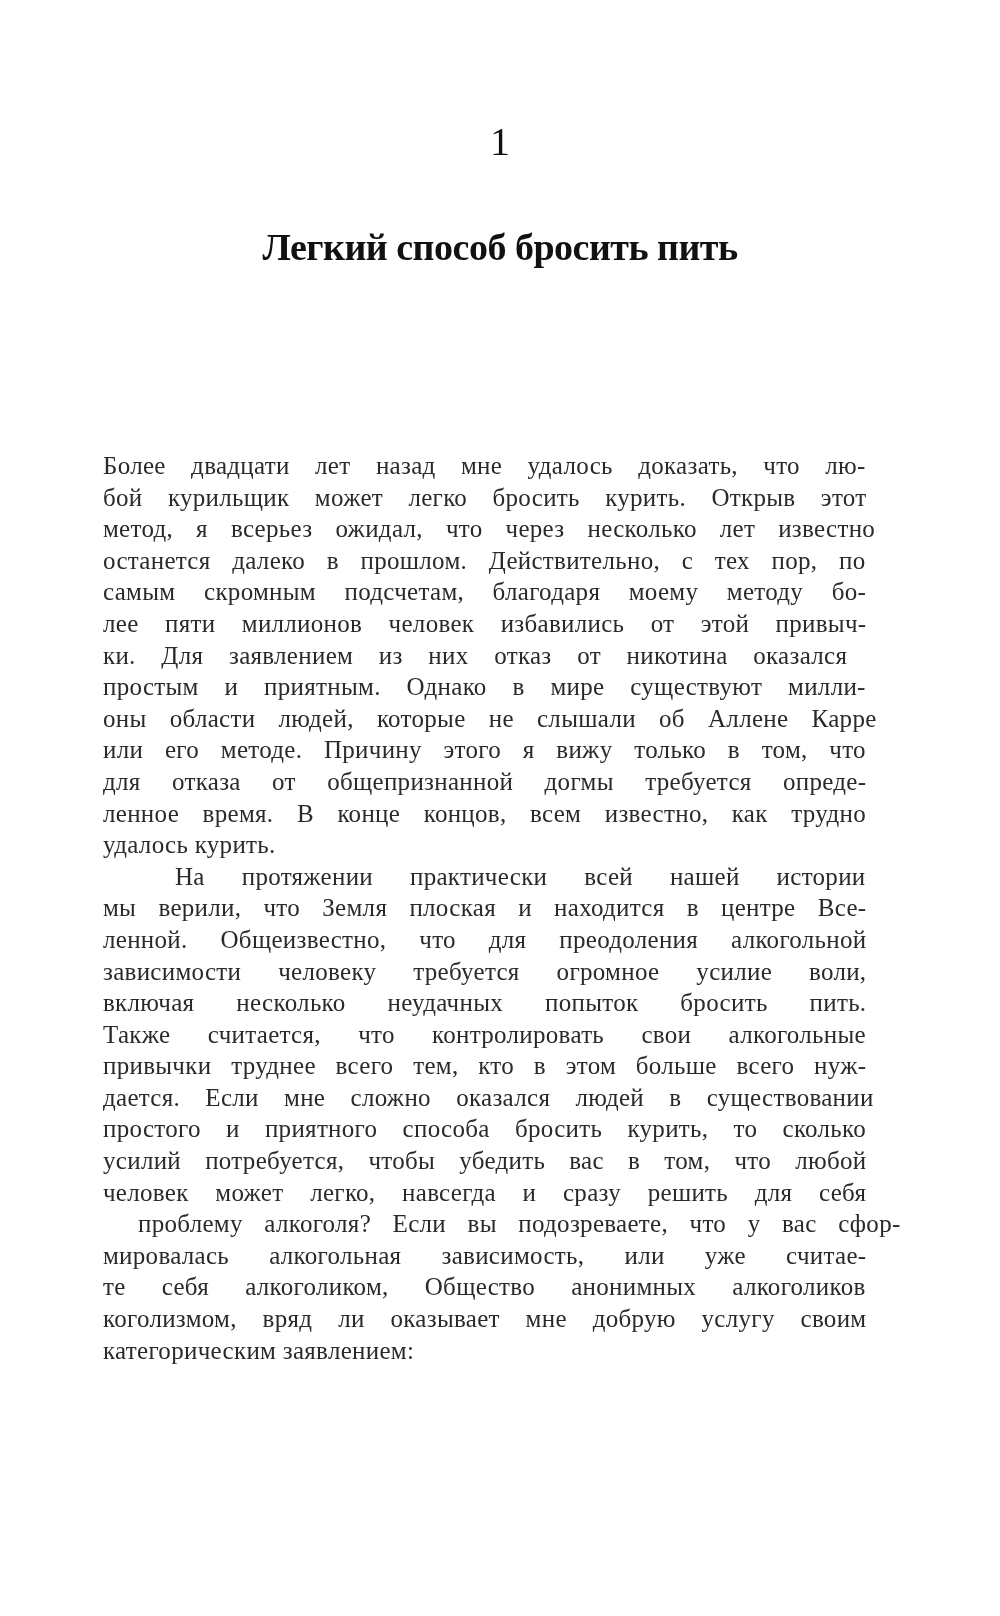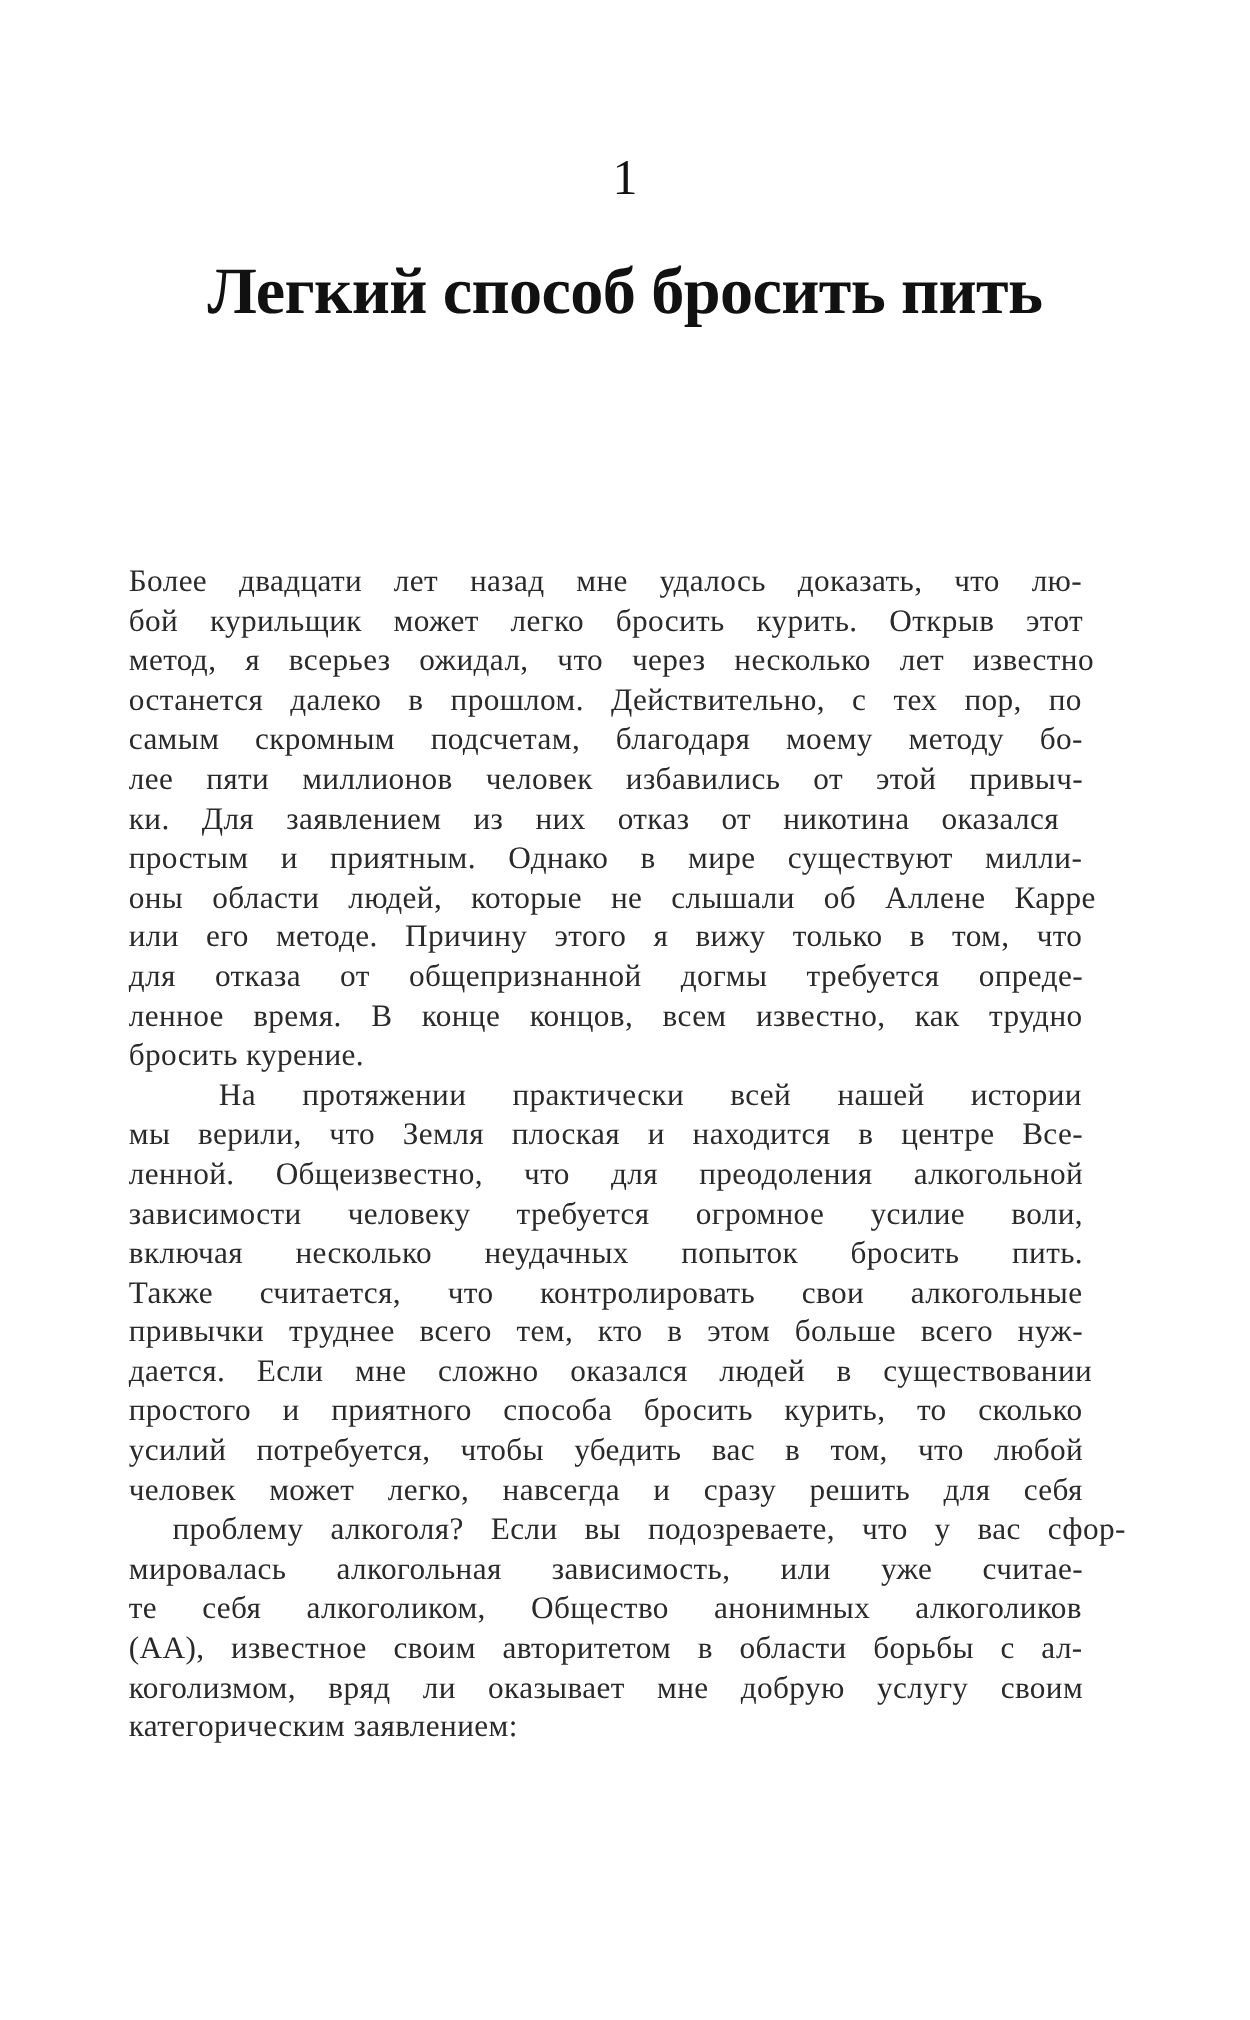--- a/index.html
+++ b/index.html
@@ -1,21 +1,21 @@
 <!DOCTYPE html>
 <html><head>
 <meta charset="utf-8">
 <style>
   html, body { margin: 0; padding: 0; background: #ffffff; }
   body { width: 1000px; height: 1616px; position: relative; overflow: hidden;
          font-family: "Liberation Serif", "DejaVu Serif", serif; color: #1a1a1a; }
   .chapter-number { position: absolute; top: 118px; left: 0; width: 1000px; text-align: center;
          font-size: 40px; line-height: 48px; color: #111; }
-  .chapter-title { position: absolute; top: 208px; left: 0; width: 1000px; text-align: center;
-         font-size: 53px; line-height: 50px; font-weight: bold; color: #111; letter-spacing: -0.5px; }
+  .chapter-title { position: absolute; top: 222px; left: 0; width: 1000px; text-align: center;
+         font-size: 38px; line-height: 50px; font-weight: bold; color: #111; letter-spacing: -0.5px; }
   .body-text { position: absolute; top: 450px; left: 103px; width: 763px; }
   .line { display: block; height: 31.6px; line-height: 31.6px; font-size: 25px;
           text-align: justify; text-align-last: justify; white-space: nowrap; color: #2a2a2a; letter-spacing: 0.3px; }
   .line.last { text-align-last: left; }
   .line.indent { padding-left: 72px; }
 </style>
 </head>
 <body>
 
 <div>
@@ -29,35 +29,34 @@
       <span class="line" style="display: block; text-align-last: left; width: auto; word-spacing: 16.5px;">метод, я всерьез ожидал, что через несколько лет известно</span>
       <span class="line" style="display: block; text-align-last: left; width: auto; word-spacing: 15.125px;">останется далеко в прошлом. Действительно, с тех пор, по</span>
       <span class="line" style="display: block; text-align-last: left; width: auto; word-spacing: 22px;">самым скромным подсчетам, благодаря моему методу бо-</span>
       <span class="line" style="display: block; text-align-last: left; width: auto; word-spacing: 19.8571px;">лее пяти миллионов человек избавились от этой привыч-</span>
       <span class="line" style="display: block; text-align-last: left; width: auto; word-spacing: 19.125px;">ки. Для заявлением из них отказ от никотина оказался</span>
       <span class="line" style="display: block; text-align-last: left; width: auto; word-spacing: 19.2857px;">простым и приятным. Однако в мире существуют милли-</span>
       <span class="line" style="display: block; text-align-last: left; width: auto; word-spacing: 16.625px;">оны области людей, которые не слышали об Аллене Карре</span>
       <span class="line" style="display: block; text-align-last: left; width: auto; word-spacing: 15.2px;">или его методе. Причину этого я вижу только в том, что</span>
       <span class="line" style="display: block; text-align-last: left; width: auto; word-spacing: 24.8333px;">для отказа от общепризнанной догмы требуется опреде-</span>
       <span class="line" style="display: block; text-align-last: left; width: auto; word-spacing: 17px;">ленное время. В конце концов, всем известно, как трудно</span>
-      <span class="line last">бросить курение.</span>
+      <span class="line last">удалось курить.</span>
     </div>
     <div>
       <span class="line indent" style="display: block; text-align-last: left; width: auto; word-spacing: 30.4px;">На протяжении практически всей нашей истории</span>
       <span class="line" style="display: block; text-align-last: left; width: auto; word-spacing: 15.6667px;">мы верили, что Земля плоская и находится в центре Все-</span>
       <span class="line" style="display: block; text-align-last: left; width: auto; word-spacing: 26.4px;">ленной. Общеизвестно, что для преодоления алкогольной</span>
       <span class="line" style="display: block; text-align-last: left; width: auto; word-spacing: 30.4px;">зависимости человеку требуется огромное усилие воли,</span>
       <span class="line" style="display: block; text-align-last: left; width: auto; word-spacing: 35.4px;">включая несколько неудачных попыток бросить пить.</span>
       <span class="line" style="display: block; text-align-last: left; width: auto; word-spacing: 30.8px;">Также считается, что контролировать свои алкогольные</span>
       <span class="line" style="display: block; text-align-last: left; width: auto; word-spacing: 13.2222px;">привычки труднее всего тем, кто в этом больше всего нуж-</span>
       <span class="line" style="display: block; text-align-last: left; width: auto; word-spacing: 18.7143px;">дается. Если мне сложно оказался людей в существовании</span>
       <span class="line" style="display: block; text-align-last: left; width: auto; word-spacing: 18.7143px;">простого и приятного способа бросить курить, то сколько</span>
       <span class="line" style="display: block; text-align-last: left; width: auto; word-spacing: 17.625px;">усилий потребуется, чтобы убедить вас в том, что любой</span>
       <span class="line" style="display: block; text-align-last: left; width: auto; word-spacing: 20.125px;">человек может легко, навсегда и сразу решить для себя</span>
       <span class="line" style="display: block; text-align-last: left; width: auto; word-spacing: 15px; margin-left: 35px;">проблему алкоголя? Если вы подозреваете, что у вас сфор-</span>
       <span class="line" style="display: block; text-align-last: left; width: auto; word-spacing: 33.6px;">мировалась алкогольная зависимость, или уже считае-</span>
       <span class="line" style="display: block; text-align-last: left; width: auto; word-spacing: 29.6px;">те себя алкоголиком, Общество анонимных алкоголиков</span>
-      <span class="line" style="display: block; text-align-last: left; width: auto; word-spacing: 14.75px;">(АА), известное своим авторитетом в области борьбы с ал-</span>
       <span class="line" style="display: block; text-align-last: left; width: auto; word-spacing: 19.2857px;">коголизмом, вряд ли оказывает мне добрую услугу своим</span>
       <span class="line last">категорическим заявлением:</span>
     </div>
   </div>
 </div>
 
 </body></html>

